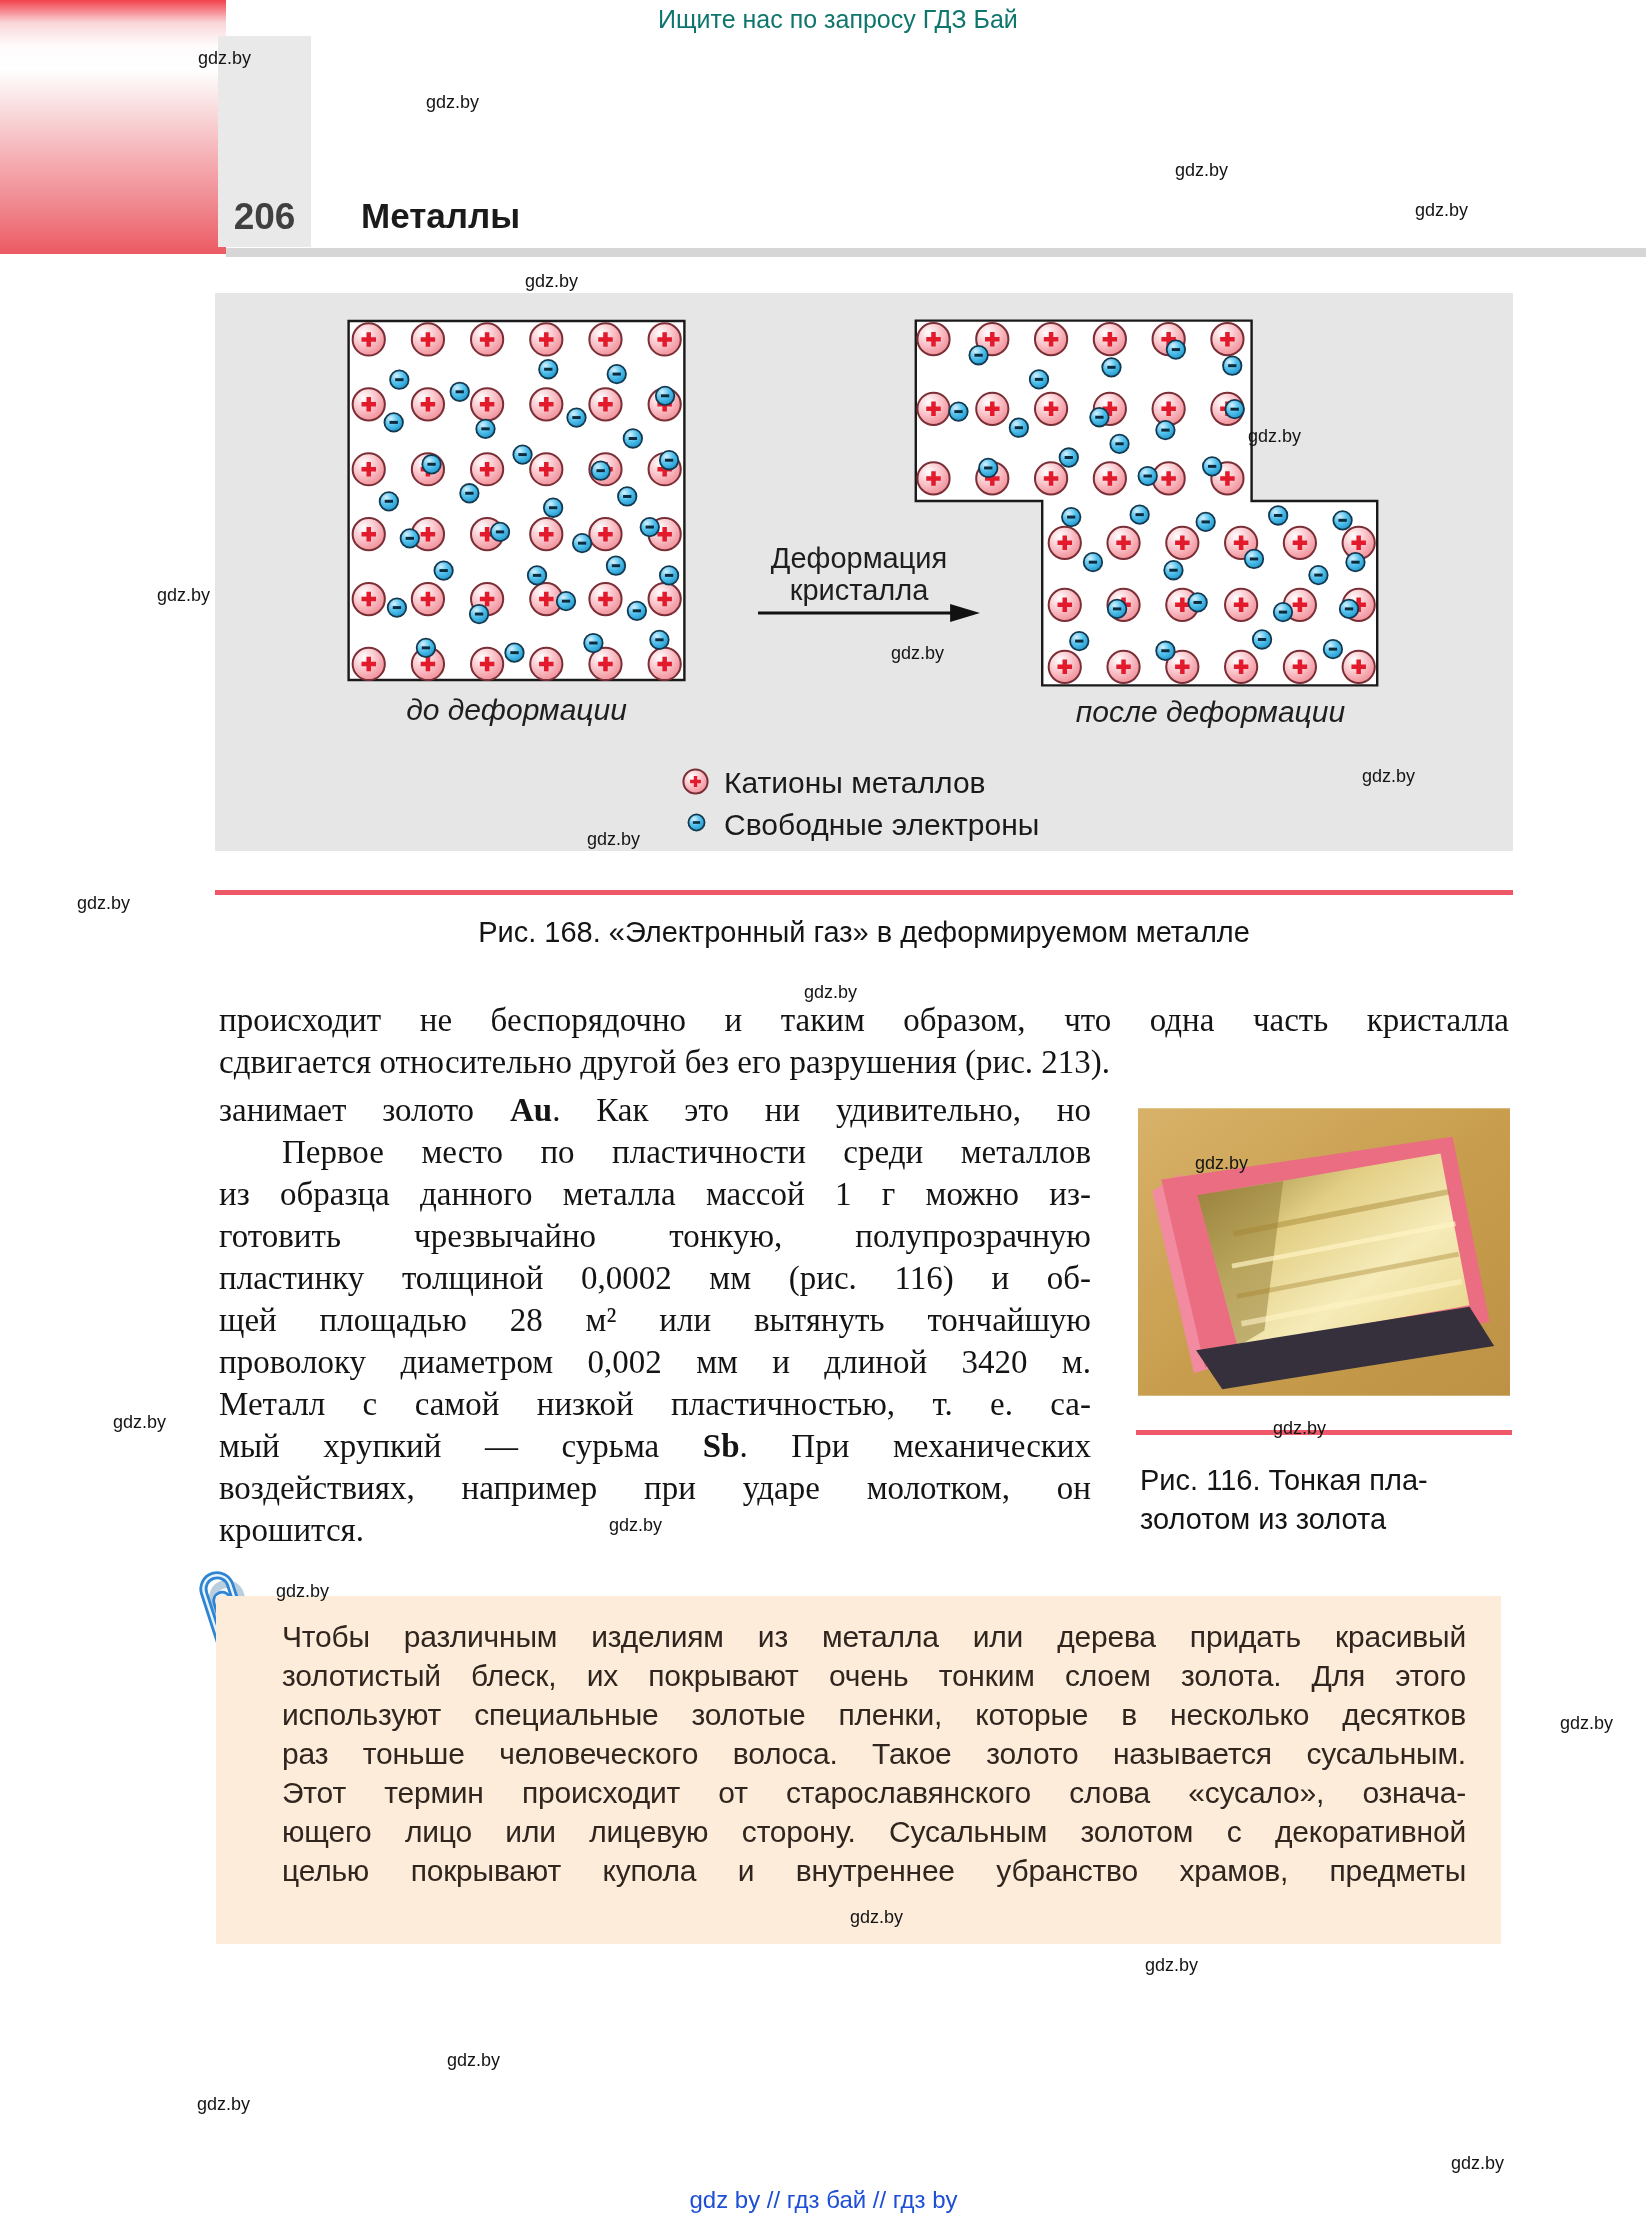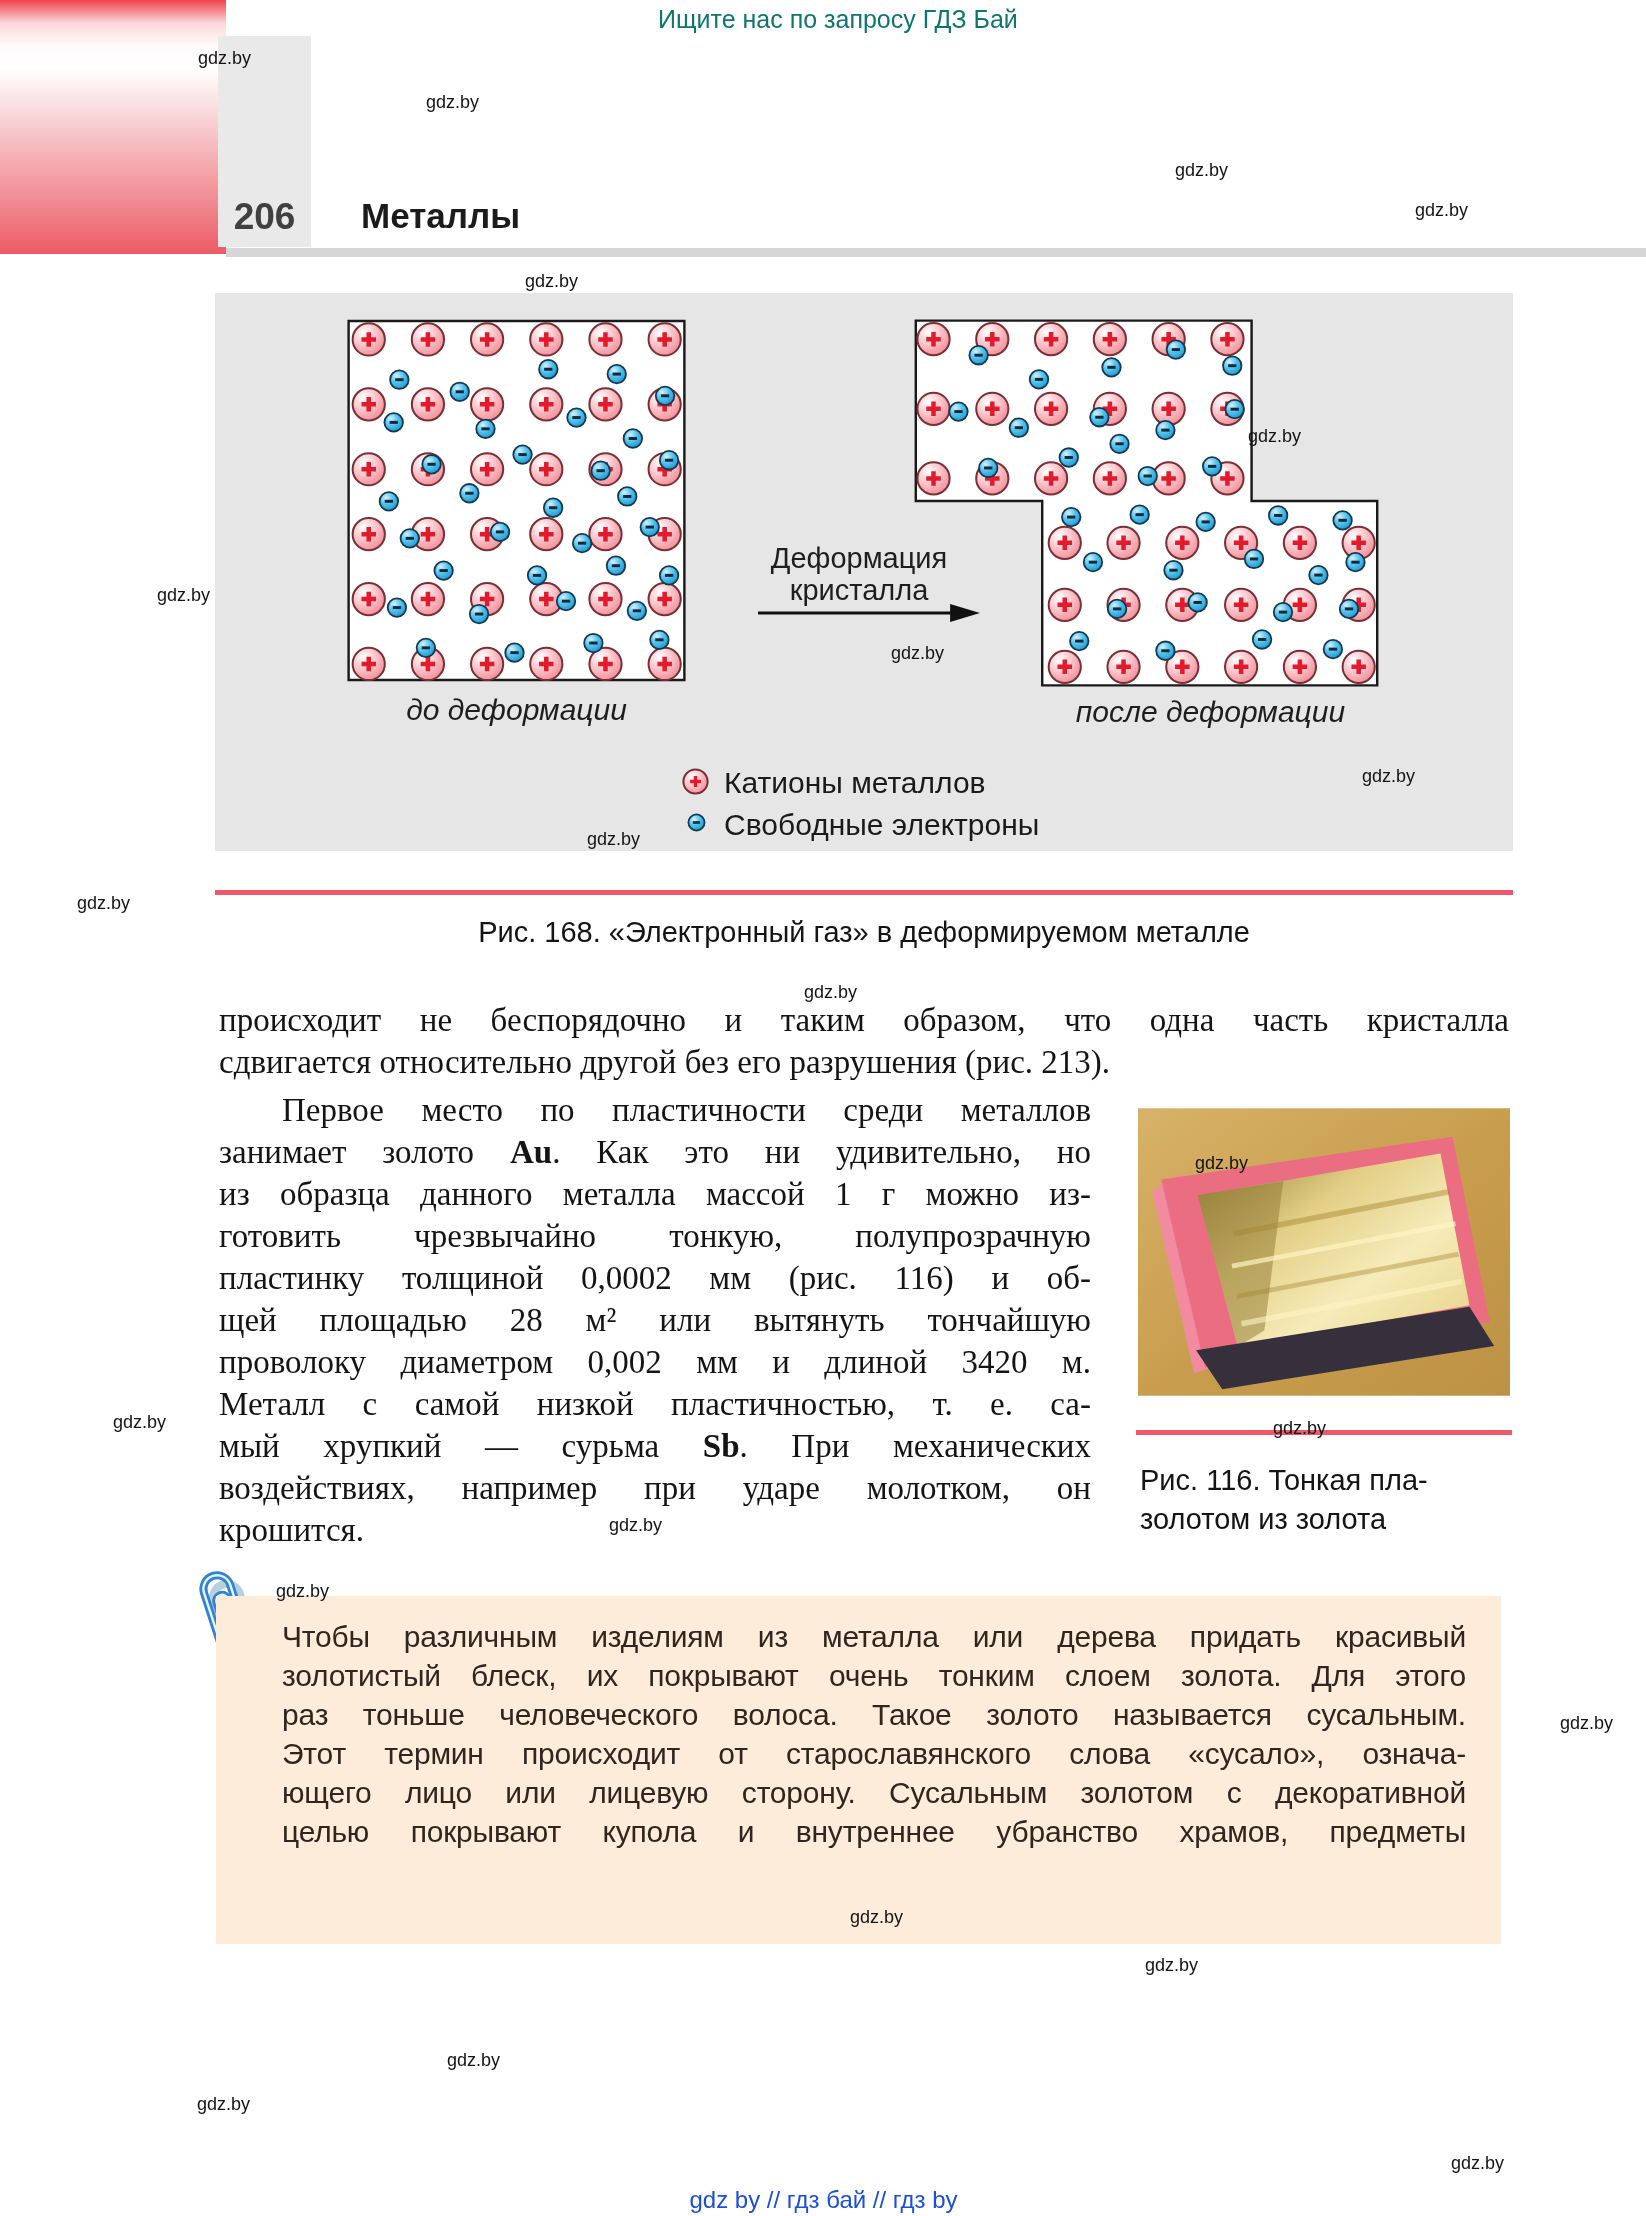--- a/index.html
+++ b/index.html
@@ -676,22 +676,22 @@
   <div class="legend-text" style="top:808px;">Свободные электроны</div>
 
   <div class="rule" style="left:215px;top:890px;width:1298px;"></div>
   <div class="caption115">Рис. 168. «Электронный газ» в деформируемом металле</div>
 
   <div class="serifblock" id="para1">
       <div class="jl"><span>происходит не беспорядочно и таким образом, что одна часть кристалла</span></div>
       <div class="njl"><span>сдвигается относительно другой без его разрушения (рис. 213).</span></div>
     </div>
   <div class="serifblock" id="para2">
+      <div class="jl"><span>занимает золото </span><b>Au</b><span>. Как это ни удивительно, но</span></div>
       <div class="jl ind"><span>Первое место по пластичности среди металлов</span></div>
-      <div class="jl"><span>занимает золото </span><b>Au</b><span>. Как это ни удивительно, но</span></div>
       <div class="jl"><span>из образца данного металла массой 1 г можно из-</span></div>
       <div class="jl"><span>готовить чрезвычайно тонкую, полупрозрачную</span></div>
       <div class="jl"><span>пластинку толщиной 0,0002 мм (рис. 116) и об-</span></div>
       <div class="jl"><span>щей площадью 28 м² или вытянуть тончайшую</span></div>
       <div class="jl"><span>проволоку диаметром 0,002 мм и длиной 3420 м.</span></div>
       <div class="jl"><span>Металл с самой низкой пластичностью, т. е. са-</span></div>
       <div class="jl"><span>мый хрупкий — сурьма </span><b>Sb</b><span>. При механических</span></div>
       <div class="jl"><span>воздействиях, например при ударе молотком, он</span></div>
       <div class="njl"><span>крошится.</span></div>
     </div>
@@ -722,20 +722,21 @@
     <g transform="rotate(-18 55 85)">
       <path d="M28 150 L28 38 A17 17 0 0 1 62 38 L62 118 A11.5 11.5 0 0 1 39 118 L39 54 A7.5 7.5 0 0 1 54 54 L54 106" fill="none" stroke="#b9cfdd" stroke-width="10" stroke-linecap="round" transform="translate(8,14)"></path>
       <path d="M28 150 L28 38 A17 17 0 0 1 62 38 L62 118 A11.5 11.5 0 0 1 39 118 L39 54 A7.5 7.5 0 0 1 54 54 L54 106" fill="none" stroke="#2f85d4" stroke-width="10" stroke-linecap="round"></path>
       <path d="M28 150 L28 38 A17 17 0 0 1 62 38 L62 118 A11.5 11.5 0 0 1 39 118 L39 54 A7.5 7.5 0 0 1 54 54 L54 106" fill="none" stroke="#e9f4fc" stroke-width="3" stroke-linecap="round"></path>
     </g>
   </svg>
   <div class="infobox">
     <div class="infobox-text" id="infobox-text">
         <div class="jl"><span>Чтобы различным изделиям из металла или дерева придать красивый</span></div>
         <div class="jl"><span>золотистый блеск, их покрывают очень тонким слоем золота. Для этого</span></div>
+        <div class="jl"><span>используют специальные золотые пленки, которые в несколько десятков</span></div>
         <div class="jl"><span>раз тоньше человеческого волоса. Такое золото называется сусальным.</span></div>
         <div class="jl"><span>Этот термин происходит от старославянского слова «сусало», означа-</span></div>
         <div class="jl"><span>ющего лицо или лицевую сторону. Сусальным золотом с декоративной</span></div>
         <div class="jl"><span>целью покрывают купола и внутреннее убранство храмов, предметы</span></div>
       </div>
   </div>
 
   <div class="footer">gdz by  //  гдз бай  //  гдз by</div>
   <div id="wm-layer">
       <span class="wm" style="left: 198px; top: 48px;">gdz.by</span>

